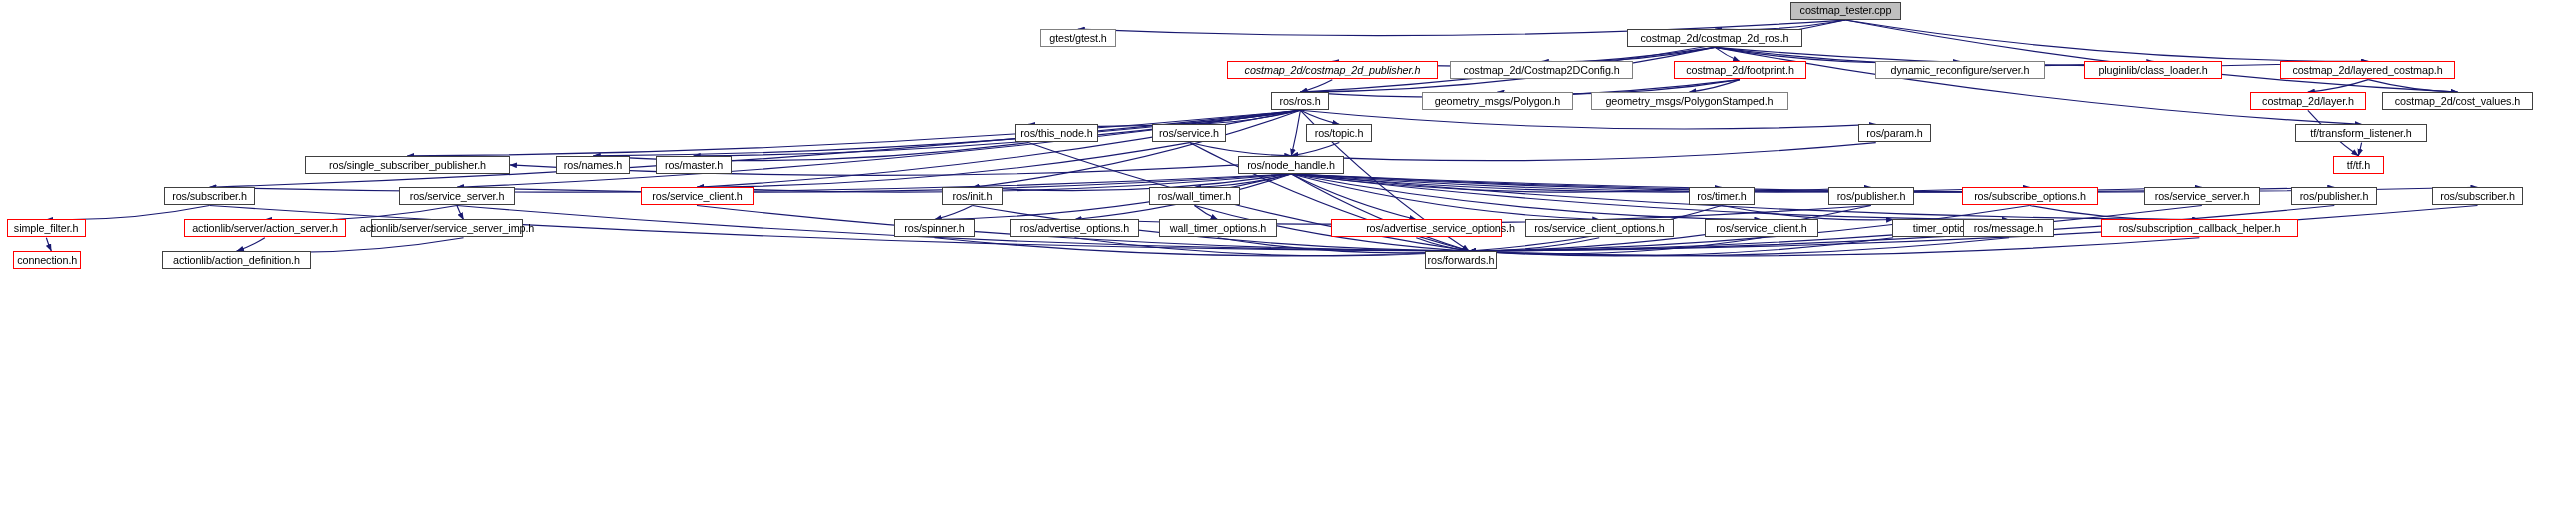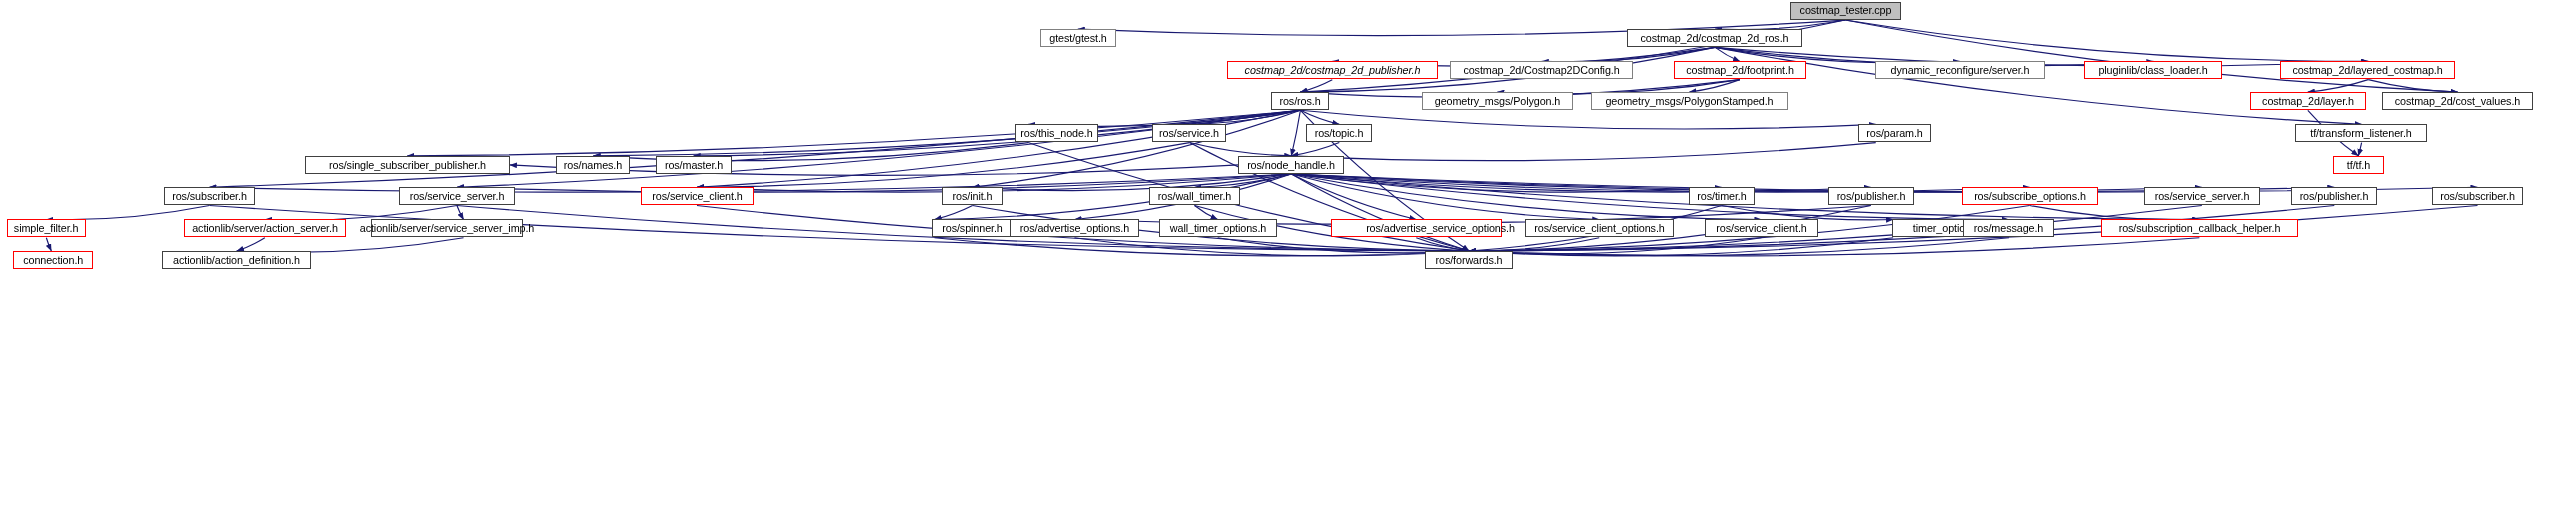--- a/index.html
+++ b/index.html
@@ -275,21 +275,21 @@
       </div>
       <div class="node red" style="left: 6.6px; top: 219px; width: 79px;">
         <span class="node-label">simple_filter.h</span>
       </div>
       <div class="node red" style="left: 184px; top: 219px; width: 162px;">
         <span class="node-label">actionlib/server/action_server.h</span>
       </div>
       <div class="node dark" style="left: 371px; top: 219px; width: 152px;">
         <span class="node-label">actionlib/server/service_server_imp.h</span>
       </div>
-      <div class="node dark" style="left: 932px; top: 219px; width: 81px;">
+      <div class="node dark" style="left: 894px; top: 219px; width: 81px;">
         <span class="node-label">ros/spinner.h</span>
       </div>
       <div class="node dark" style="left: 1010px; top: 219px; width: 129px;">
         <span class="node-label">ros/advertise_options.h</span>
       </div>
       <div class="node dark" style="left: 1159px; top: 219px; width: 118px;">
         <span class="node-label">wall_timer_options.h</span>
       </div>
       <div class="node red" style="left: 1331px; top: 219px; width: 171px; padding-left: 48px;">
         <span class="node-label">ros/advertise_service_options.h</span>
@@ -302,24 +302,24 @@
       </div>
       <div class="node dark" style="left: 1848px; top: 219px; width: 114px; margin-left: 44px;">
         <span class="node-label">timer_options.h</span>
       </div>
       <div class="node dark" style="left: 1963px; top: 219px; width: 91px;">
         <span class="node-label">ros/message.h</span>
       </div>
       <div class="node red" style="left: 2101px; top: 219px; width: 197px;">
         <span class="node-label">ros/subscription_callback_helper.h</span>
       </div>
-      <div class="node red" style="left: 13.2px; top: 251px; width: 80px;">
+      <div class="node red" style="left: 13.2px; top: 251px; width: 68px;">
         <span class="node-label">connection.h</span>
       </div>
       <div class="node dark" style="left: 162px; top: 251px; width: 149px;">
         <span class="node-label">actionlib/action_definition.h</span>
       </div>
-      <div class="node dark" style="left: 1425px; top: 251px; width: 88px;">
+      <div class="node dark" style="left: 1425px; top: 251px; width: 72px;">
         <span class="node-label">ros/forwards.h</span>
       </div>
     </div>
 </div>
 
 
 </body></html>

